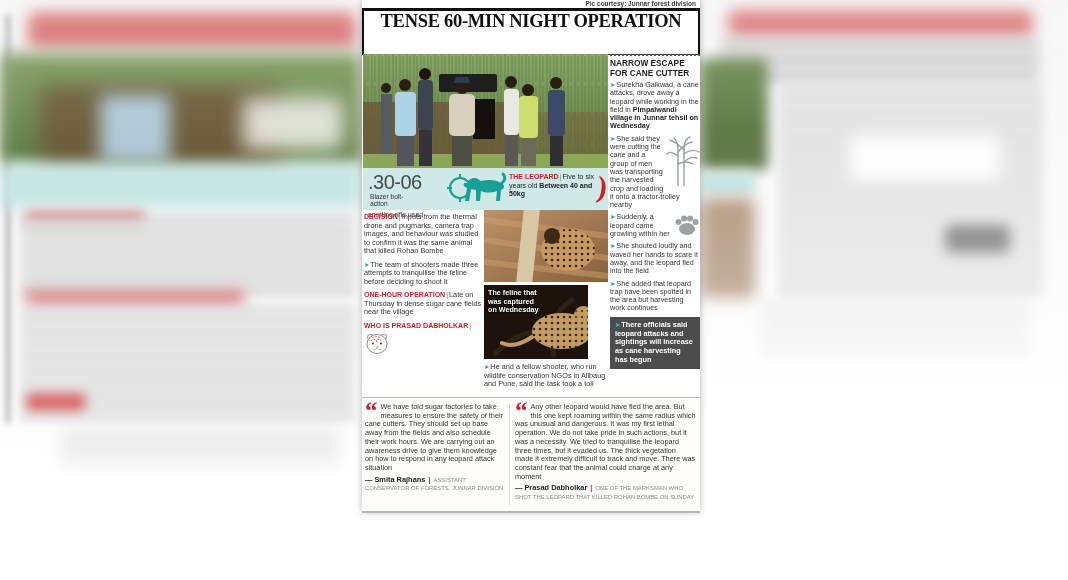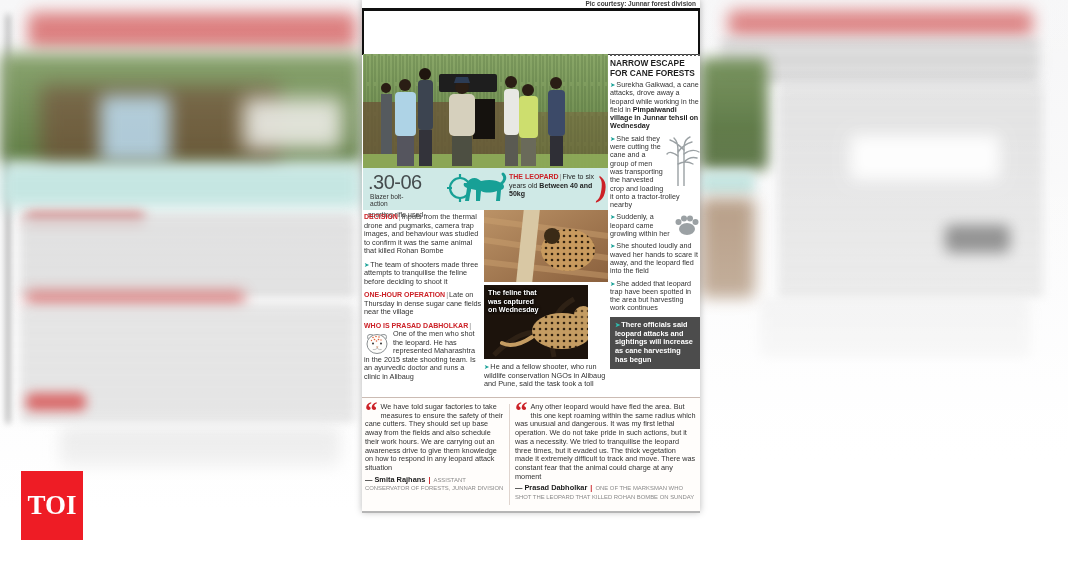--- a/index.html
+++ b/index.html
@@ -108,20 +108,21 @@
     <div class="blob" style="left:60px;top:300px;width:270px;height:60px;background:repeating-linear-gradient(180deg,#d6d6d6 0 6px,#f4f4f4 6px 12px);opacity:.5;filter:blur(6px);"></div>
     <div class="fade"></div>
   </div>
 
   <div class="clipping">
 
     <div class="credit">Pic courtesy: Junnar forest division</div>
     <div class="toprule"></div>
 
     <div class="headline-box">
+      <div class="hl2">TENSE 60-MIN NIGHT OPERATION</div>
     </div>
 
     <div class="photo-main">
       <svg width="245" height="114" viewBox="0 0 245 114">
         <defs>
           <linearGradient id="cg" x1="0" y1="0" x2="0" y2="1">
             <stop offset="0" stop-color="#8aa768"></stop>
               <stop offset="1" stop-color="#5e7c42"></stop>
           </linearGradient>
           <pattern id="cane" width="7" height="30" patternUnits="userSpaceOnUse">
@@ -202,21 +203,20 @@
               <circle cx="14.5" cy="8.5" r=".8"></circle>
               <circle cx="12.5" cy="10" r=".8"></circle>
             <circle cx="7.5" cy="9.5" r=".7"></circle>
               <circle cx="17" cy="9" r=".7"></circle>
           </g>
           <circle cx="9" cy="12.5" r="1" fill="#333"></circle>
             <circle cx="17" cy="12.5" r="1" fill="#333"></circle>
           <path d="M12 15.5 h2.4 l-1.2 1.8 z" fill="#c98a66"></path>
           <path d="M13.2 17.3 q-2 2 -4.4 1.2 M13.2 17.3 q2 2 4.4 1.2" stroke="#999" stroke-width=".6" fill="none"></path>
         </svg>
-        <span>One of the men who shot the leopard. He has represented Maharashtra in the 2015 state shooting team. Is an ayurvedic doctor and runs a clinic in Alibaug</span>
       </div>
     </div>
 
     <div class="photo2">
       <svg width="124" height="72" viewBox="0 0 124 72">
         <defs>
           <pattern id="sp" width="6" height="6" patternUnits="userSpaceOnUse">
             <circle cx="2" cy="2" r="1.3" fill="#33220f"></circle>
           </pattern>
           <linearGradient id="pg" x1="0" y1="0" x2="1" y2="1">
@@ -244,21 +244,21 @@
         <circle cx="99" cy="30" r="9" fill="url(#sp)" opacity=".7"></circle>
       </svg>
       <div class="caption">The feline that was captured on Wednesday</div>
     </div>
 
     <div class="mid-text">
       <span class="arrow">➤</span><span>He and a fellow shooter, who run wildlife conservation NGOs in Alibaug and Pune, said the task took a toll</span>
     </div>
 
     <div class="right-col">
-      <div class="rc-header">NARROW ESCAPE FOR CANE FORESTS</div>
+      <div class="rc-header">NARROW ESCAPE FOR CANE CUTTER</div>
 
       <div class="rc-item">
         <span class="arrow">➤</span><span>Surekha Gaikwad, a cane attacks, drove away a leopard while working in the field in </span><b>Pimpalwandi village in Junnar tehsil on Wednesday</b>
       </div>
 
       <div class="rc-item">
         <svg class="cane-icon" width="34" height="50" viewBox="0 0 34 50">
           <g stroke="#9ba1a4" stroke-width="1.4" fill="none" stroke-linecap="round">
             <path d="M12 50 V14 M18 50 V10"></path>
             <path d="M12 20 Q4 14 1 18 M12 16 Q18 8 26 6 M18 14 Q10 6 4 4 M18 18 Q26 12 33 16 M12 28 Q20 24 27 28 M18 26 Q24 20 31 22 M12 14 Q12 6 8 2 M18 10 Q19 3 24 1"></path>
@@ -312,17 +312,14 @@
         <div class="qbyline">
           <span class="qname">— Prasad Dabholkar</span>
           <span class="qsep">|</span>
           <span class="qtitle">ONE OF THE MARKSMAN WHO SHOT THE LEOPARD THAT KILLED ROHAN BOMBE ON SUNDAY</span>
         </div>
       </div>
     </div>
 
   </div>
 
-  <div class="toi">
-    <span>TOI</span>
-  </div>
 
 </div>
 
 </body></html>

